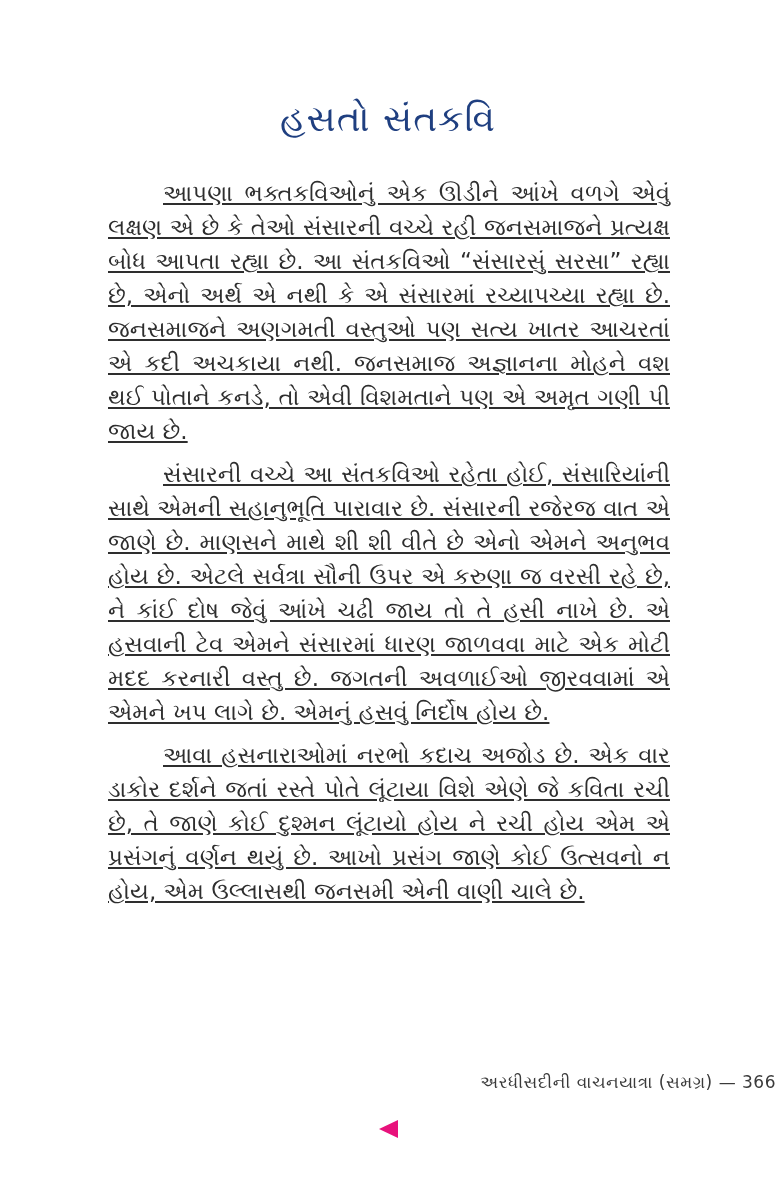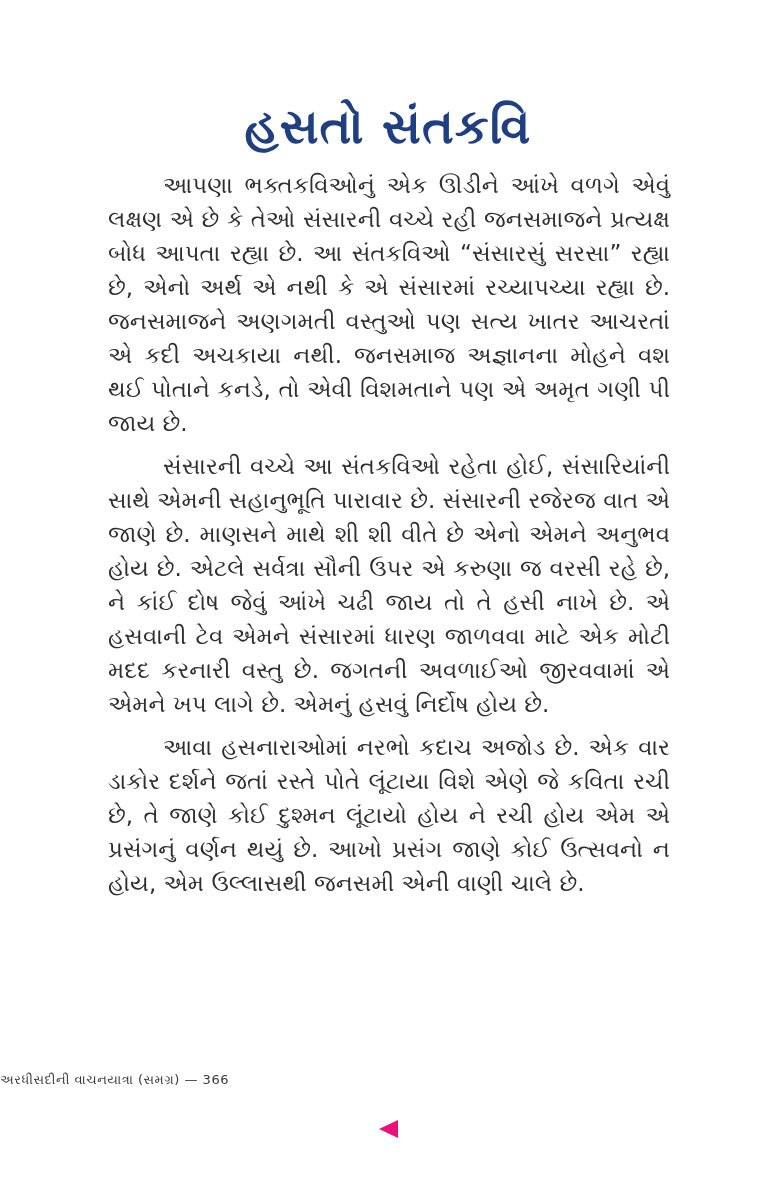--- a/index.html
+++ b/index.html
@@ -15,47 +15,48 @@
     background: var(--page-background, #ffffff);
     font-family: "DejaVu Sans", sans-serif;
     overflow: hidden;
   }
   .page-title {
     position: absolute;
     top: 98px;
     left: 0;
     width: 100%;
     text-align: center;
-    font-size: 48px;
-    font-weight: bold;
+    font-size: 36px;
+    font-weight: normal;
     letter-spacing: 1px;
     color: var(--title-text, #1f3f80);
     margin: 0;
   }
   .body-text {
     position: absolute;
     top: 168px;
     left: 108px;
     width: 562px;
     font-size: 23px;
     line-height: 34px;
     text-align: justify;
     color: var(--body-text, #2e2e2e);
   }
   .body-text p {
-    margin: 0 0 9px 0;
+    margin: 8px 0 9px 0;
     text-indent: 55px;
+    text-decoration: underline;
   }
   .footer-line {
     position: absolute;
     top: 1072px;
     left: 0;
     width: 100%;
-    text-align: left;
-    font-size: 13px;
+    text-align: right;
+    font-size: 17px;
     letter-spacing: 0.5px;
     color: var(--footer-text, #3a3a3a);
   }
   .nav-arrow-hit {
     position: absolute;
     left: 370px;
     top: 1112px;
     width: 36px;
     height: 34px;
     display: flex;

